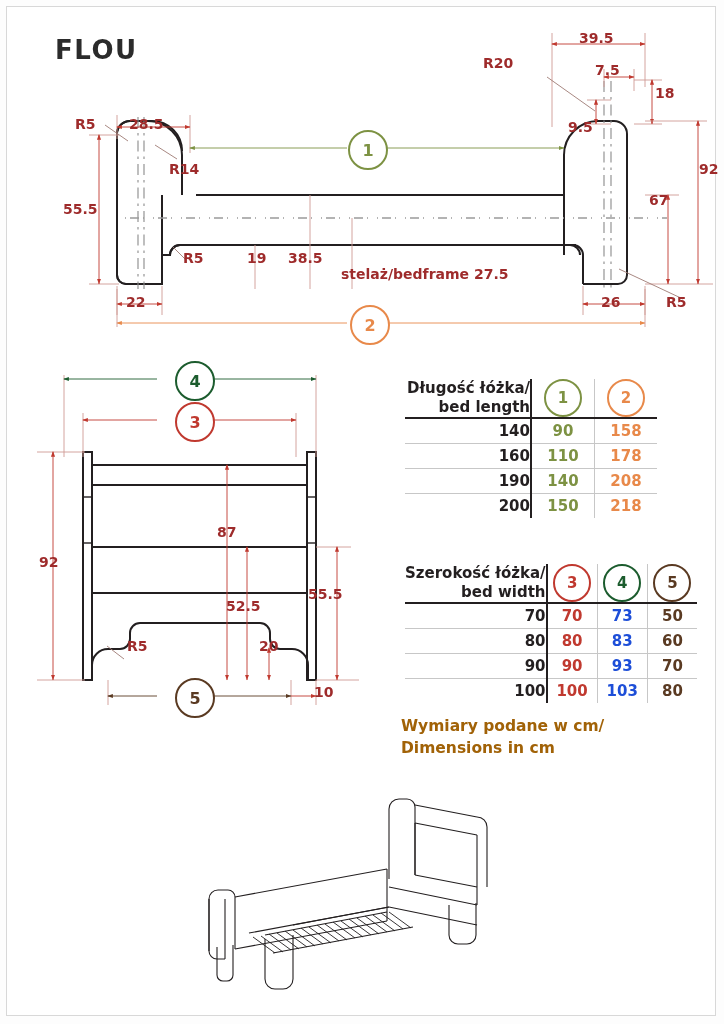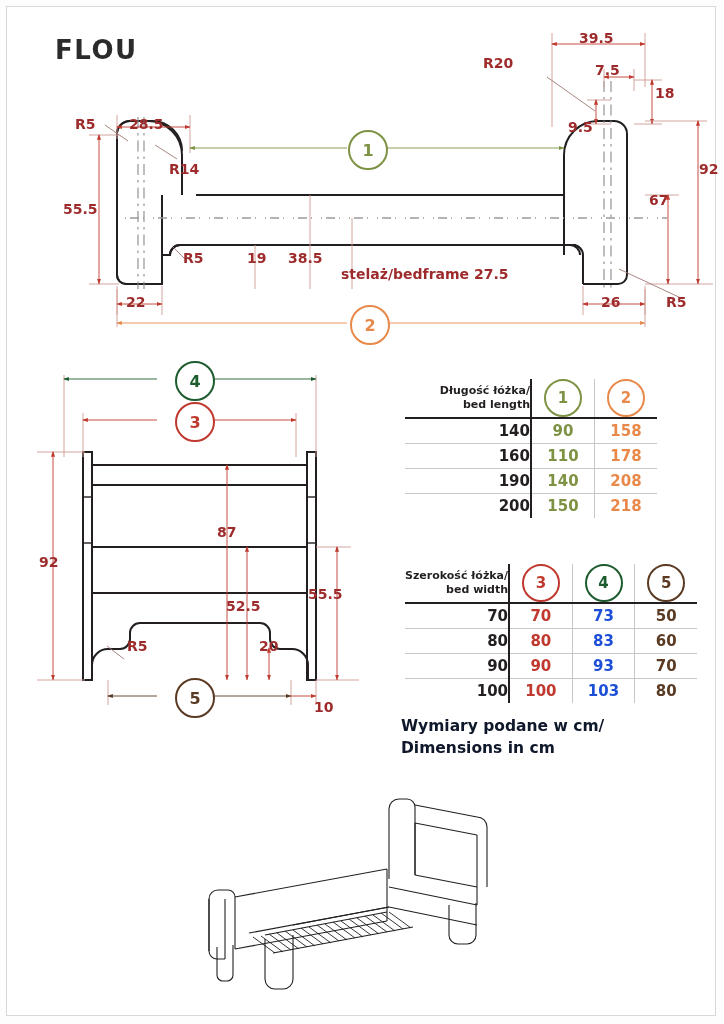--- a/index.html
+++ b/index.html
@@ -34,41 +34,41 @@
   .badge-3{width:36px;height:36px;border:2px solid #c0392f;color:#c0392f;font-size:16px;}
   .badge-4{width:36px;height:36px;border:2px solid #1c5c2e;color:#1c5c2e;font-size:16px;}
   .badge-5{width:36px;height:36px;border:2px solid #5a3a22;color:#5a3a22;font-size:16px;}
   
   .draw{position:absolute;}
   
   .tbl{position:absolute;border-collapse:collapse;
        font-family:"DejaVu Sans",sans-serif;}
   .tbl td,.tbl th{padding:0;}
   .t-head-label{
-    text-align:right;font-size:11px;font-weight:bold;color:#231f20;
+    text-align:right;font-size:15px;font-weight:bold;color:#231f20;
     line-height:1.25;padding-right:8px;white-space:nowrap;
     vertical-align:middle;
   }
   .t-head-badge{text-align:center;vertical-align:middle;width:62px;}
   .t-rowlabel{
     text-align:right;font-size:15px;font-weight:bold;color:#231f20;
     padding-right:9px;height:24px;vertical-align:middle;
   }
   .t-val{text-align:center;font-size:15px;font-weight:bold;height:24px;vertical-align:middle;}
   .c-green{color:#7d9243;}
   .c-orange{color:#e8894a;}
   .c-red{color:#c0392f;}
   .c-dgreen{color:#1d4ed8;}
   .c-brown{color:#5a3a22;}
   .bd-thick-bottom{border-bottom:2.5px solid #231f20;}
   .bd-thick-right{border-right:2.5px solid #231f20;}
   .bd-thin-bottom{border-bottom:1px solid #c7c7c7;}
   .bd-thin-right{border-right:1px solid #c7c7c7;}
   .footnote{
-    position:absolute;font-size:15.5px;font-weight:bold;color:#0f172a;
+    position:absolute;font-size:15.5px;font-weight:bold;color:#a16207;
     line-height:1.45;font-family:"DejaVu Sans",sans-serif;
   }
   .badge-inline{
     position:relative;border-radius:50%;display:inline-flex;
     align-items:center;justify-content:center;font-weight:bold;
     width:34px;height:34px;font-size:15px;background:#fff;
   }
 </style>
 </head>
 <body>
@@ -303,21 +303,21 @@
   <div class="badge badge-5" style="left:168px;top:671px;">
     <span>5</span>
   </div>
 
   <div class="dim" style="left:32px;top:548px;">92</div>
   <div class="dim" style="left:210px;top:518px;">87</div>
   <div class="dim" style="left:301px;top:580px;">55.5</div>
   <div class="dim" style="left:219px;top:592px;">52.5</div>
   <div class="dim" style="left:252px;top:632px;">20</div>
   <div class="dim" style="left:120px;top:632px;">R5</div>
-  <div class="dim" style="left:307px;top:678px;margin-top:15px;">10</div>
+  <div class="dim" style="left:307px;top:678px;">10</div>
 
   <table class="tbl" style="left:398px;top:372px;width:252px;">
     <tbody>
         <tr>
       <td class="t-head-label bd-thick-bottom bd-thick-right">
         <div>Długość łóżka/</div>
         <div>bed length</div>
       </td>
       <td class="t-head-badge bd-thick-bottom bd-thin-right">
         <span class="badge-inline" style="border:2px solid #7d9243;color:#7d9243;">

